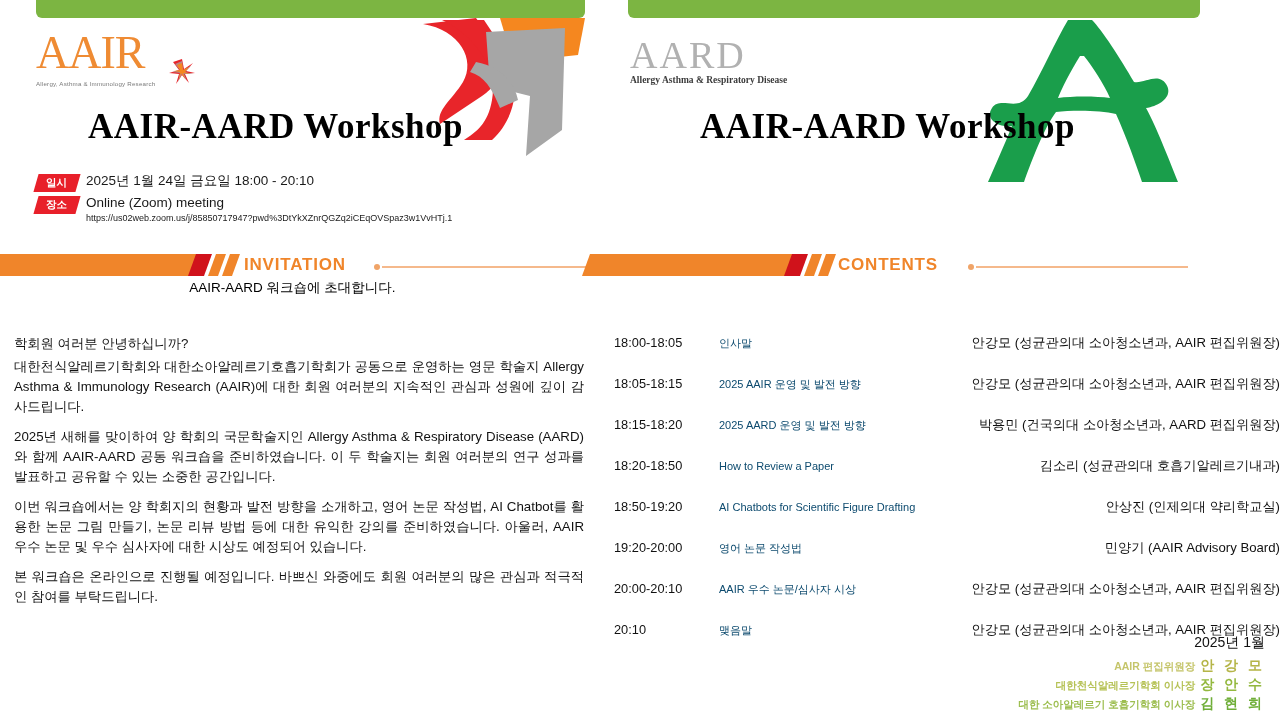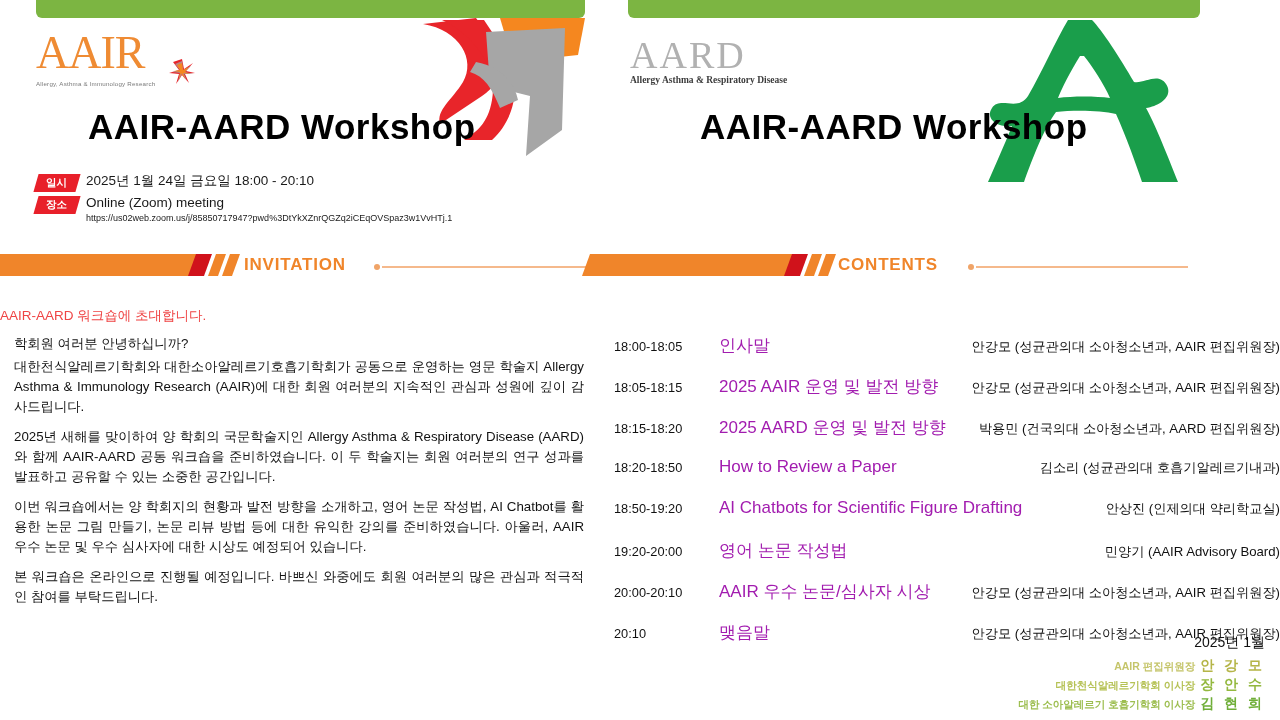--- a/index.html
+++ b/index.html
@@ -50,21 +50,21 @@
   }
 
   
   .art { position: absolute; pointer-events: none; }
   .art-left  { left: 380px; top: 0;   width: 220px; height: 190px; }
   .art-right { left: 960px; top: 0;   width: 250px; height: 185px; }
 
   
   .wtitle {
     position: absolute;
-    font-family: Liberation Sans, sans-serif;
+    font-family: Liberation Serif, serif;
     font-weight: bold; font-size: 35px; color: #000;
     letter-spacing: .5px; white-space: nowrap;
   }
   .wtitle.left  { left: 88px;  top: 107px; }
   .wtitle.right { left: 700px; top: 107px; }
 
   
   .meta { position: absolute; left: 36px; top: 173px; width: 560px; }
   .meta-row { display: flex; align-items: flex-start; margin-bottom: 3px; }
   .badge {
@@ -102,22 +102,22 @@
   .banner .dot {
     position: absolute; top: 14px; width: 6px; height: 6px;
     border-radius: 50%; background: #f0a468;
   }
   .banner .rule {
     position: absolute; top: 16px; height: 2px; background: #f5b98c;
   }
 
   
   .inv-lead {
-    position: absolute; left: 0; top: 307px; width: 585px;
-    text-align: left; font-size: 13.5px; color: #ef4444;
+    position: absolute; left: 0; top: 279px; width: 585px;
+    text-align: center; font-size: 13.5px; color: #000000;
   }
   .inv-body { position: absolute; left: 14px; top: 334px; width: 570px; }
   .inv-body p {
     font-size: 13.3px; line-height: 20px; color: #111;
     text-align: justify; margin-bottom: 10px;
   }
   .inv-body p.greet { margin-bottom: 3px; }
 
   .sign-date {
     position: absolute; right: 15px; top: 634px;
@@ -128,21 +128,21 @@
   .sig-title { font-size: 10.5px; font-weight: bold; }
   .sig-name  { font-size: 14px; font-weight: bold; letter-spacing: 3px; margin-left: 5px; }
   .sig-1 .sig-title { color: #c5c56a; } .sig-1 .sig-name { color: #b5b548; }
   .sig-2 .sig-title { color: #b6c256; } .sig-2 .sig-name { color: #93b83e; }
   .sig-3 .sig-title { color: #9dbe50; } .sig-3 .sig-name { color: #6fae38; }
 
   
   .contents { position: absolute; left: 604px; top: 334px; width: 676px; }
   .c-row { display: flex; align-items: baseline; height: 41px; margin-left: 10px; }
   .c-time  { flex: 0 0 105px; font-size: 12.8px; color: #111; }
-  .c-topic { flex: 0 0 auto; font-size: 17px; color: #a21caf; white-space: nowrap; }
+  .c-topic { flex: 0 0 auto; font-size: 11px; color: #0c4a6e; white-space: nowrap; }
   .c-spk   { flex: 1 1 auto; font-size: 13.2px; color: #111; text-align: right; white-space: nowrap; }
 </style>
 </head>
 <body>
 
 <div id="page">
 
   <div class="greenbar left"></div>
   <div class="greenbar right"></div>
 

